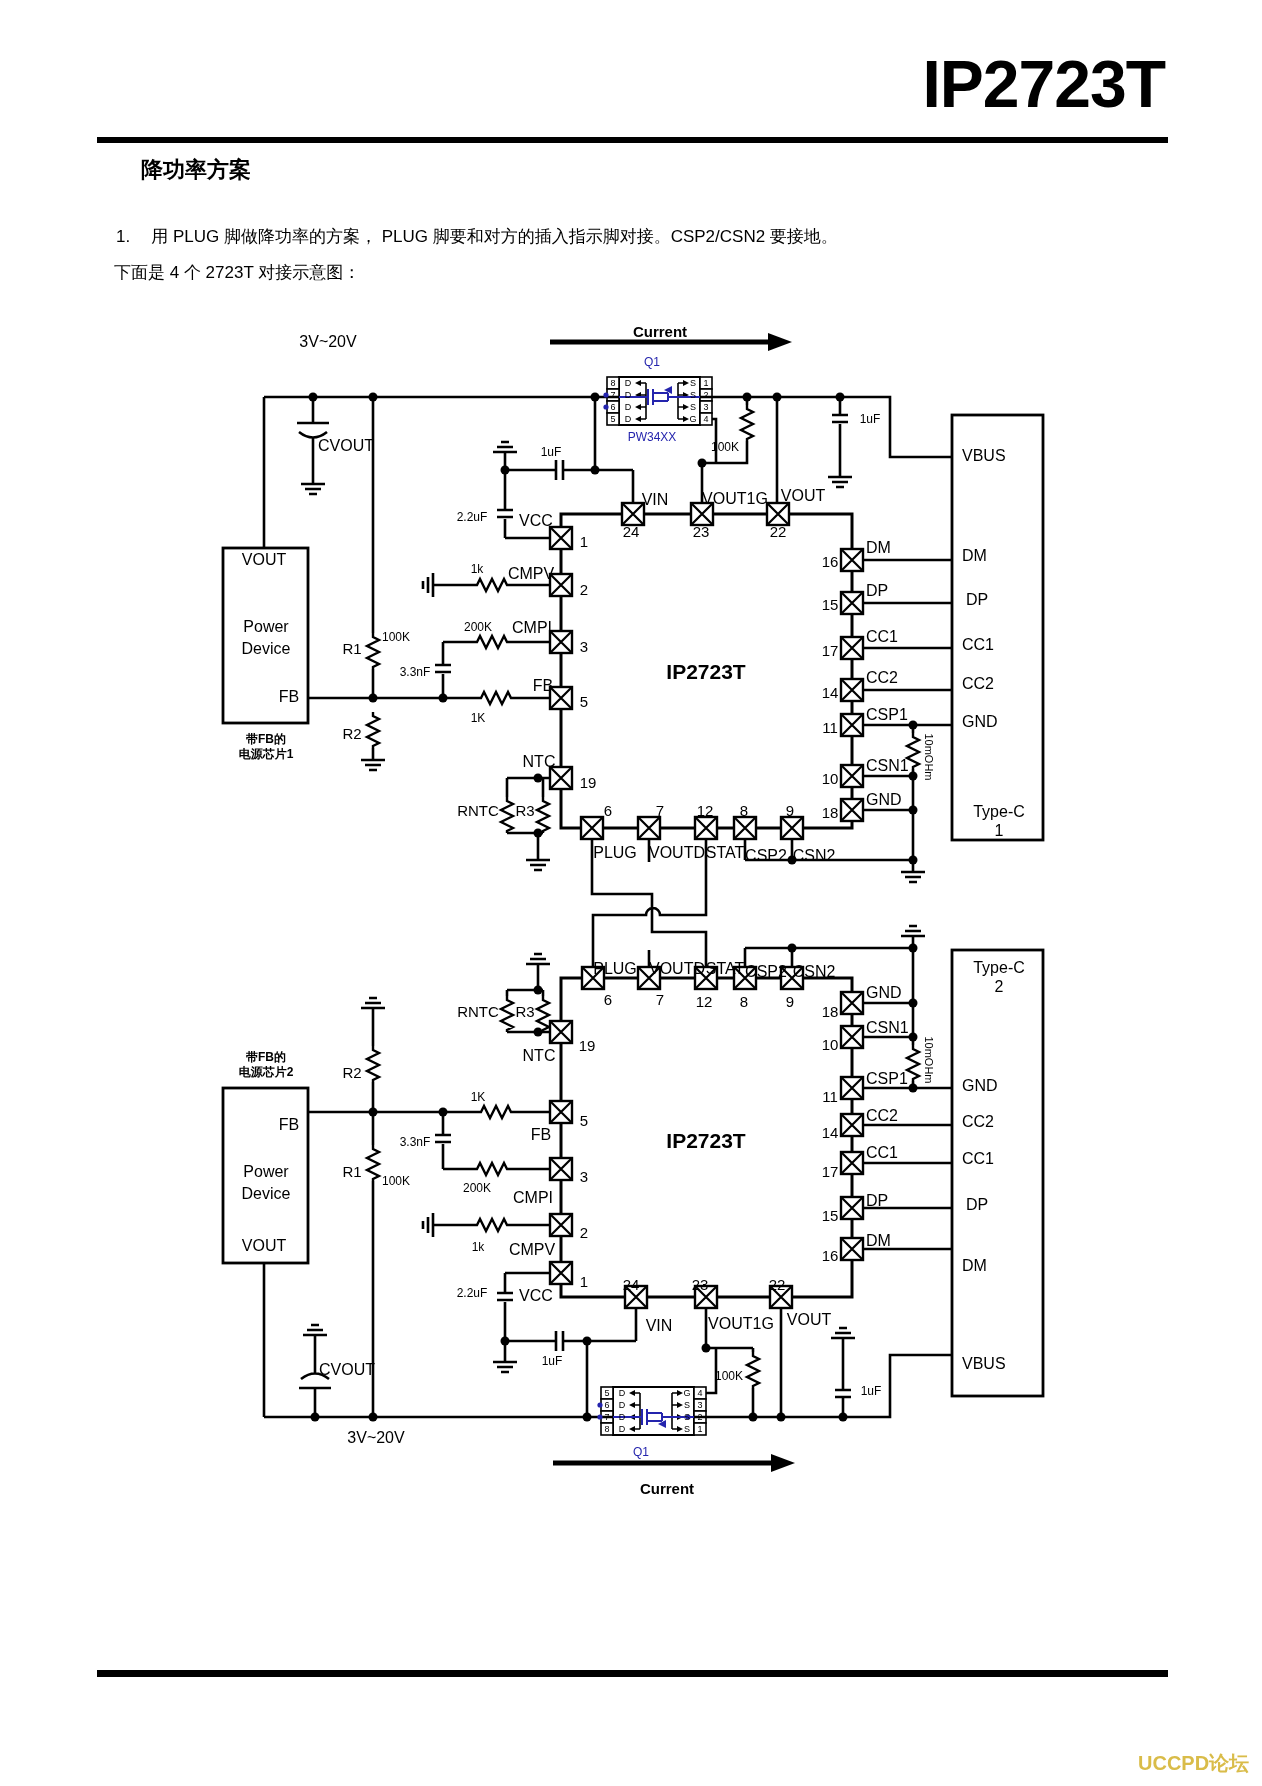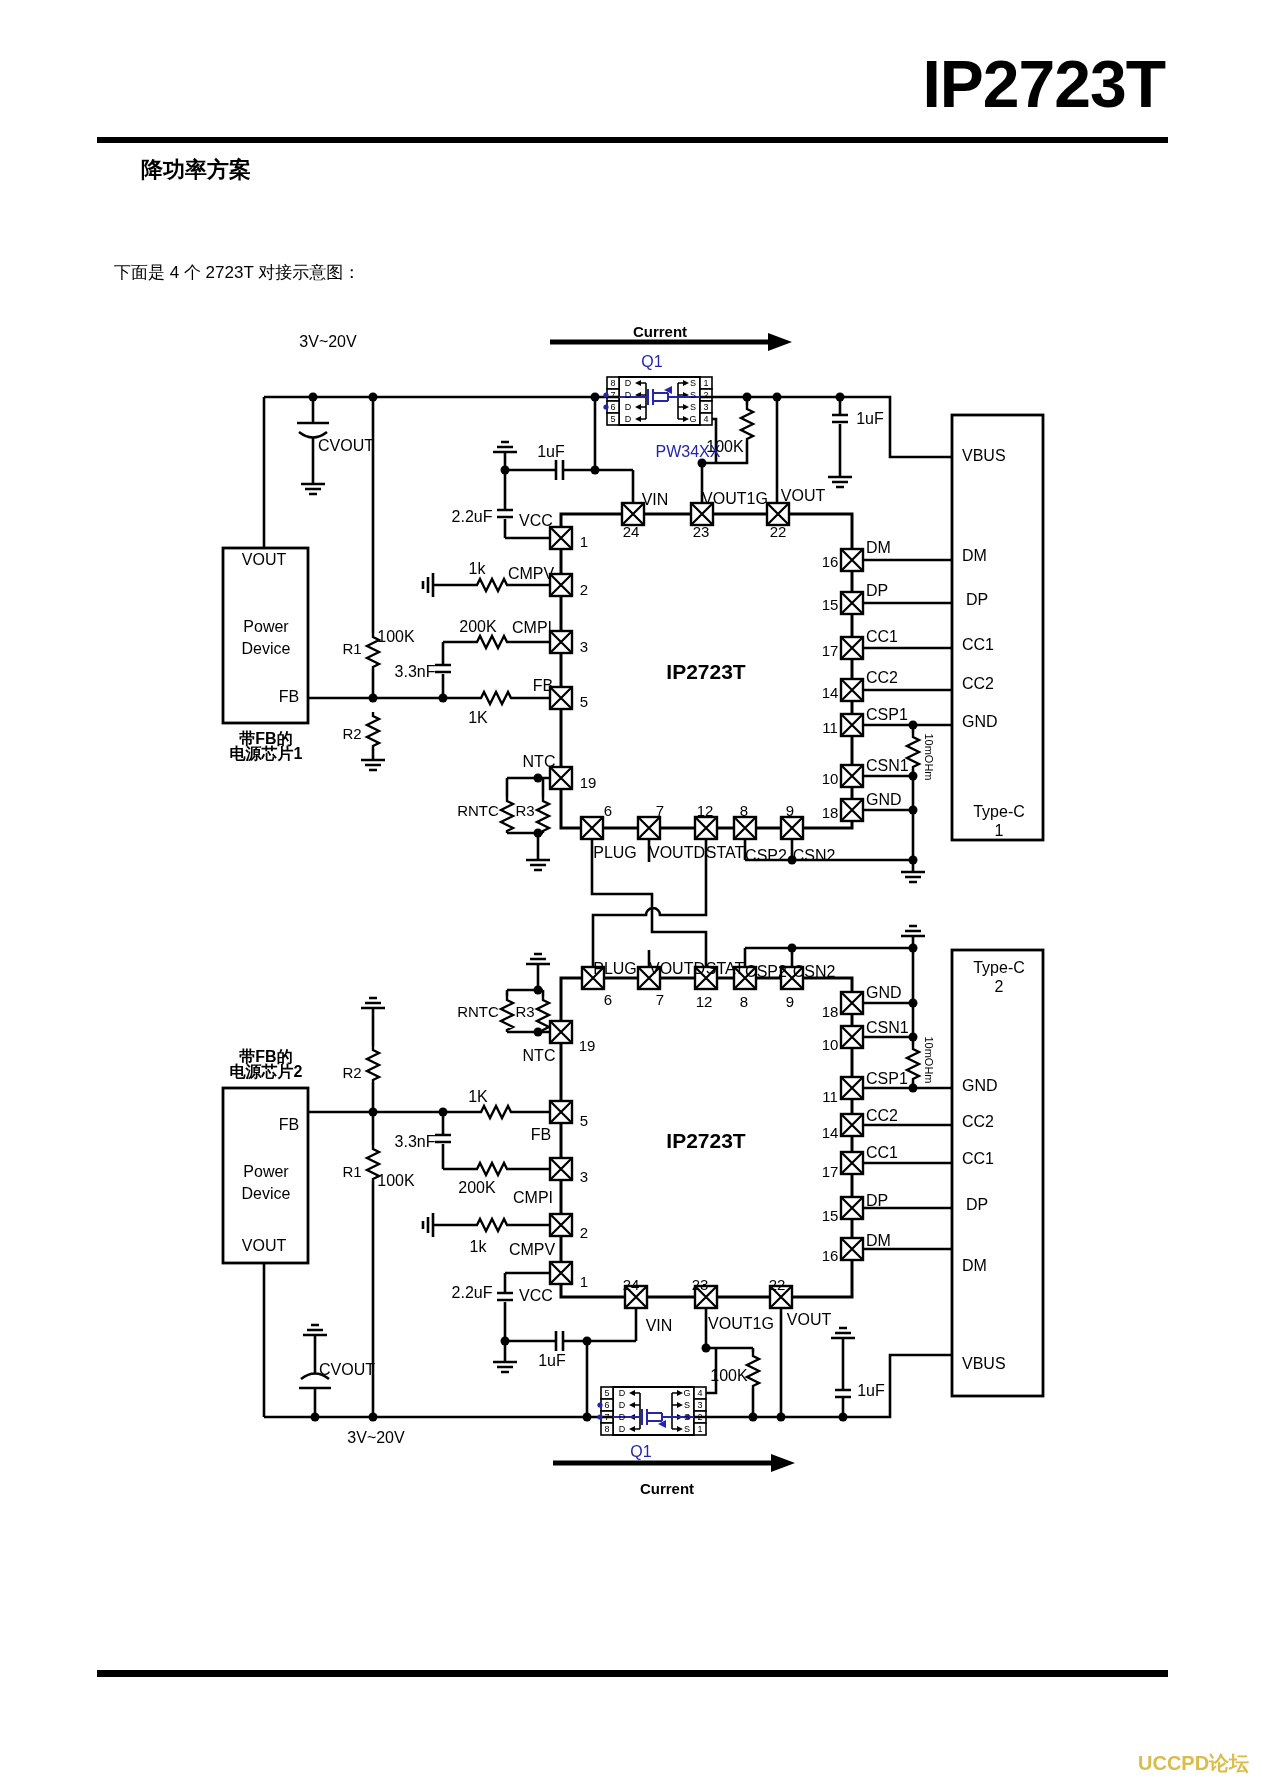--- a/index.html
+++ b/index.html
@@ -6,37 +6,38 @@
   #page{position:relative;width:1262px;height:1786px;background:#fff;margin:0 auto;
         font-family:"Liberation Sans",sans-serif;overflow:hidden;}
   .rule{position:absolute;left:97px;width:1071px;background:#000;}
   #title{position:absolute;right:97px;top:46px;font-size:66px;font-weight:bold;color:#000;letter-spacing:-1px;}
   #heading{position:absolute;left:97px;top:155px;font-size:22px;font-weight:bold;color:#000;padding-left:44px;}
   .para{position:absolute;font-size:17px;color:#000;white-space:nowrap;}
   .lb{position:absolute;font-size:15px;color:#000;white-space:nowrap;transform:translate(-50%,-50%);line-height:1;}
   .la{transform:translate(0,-50%);}
   .s9{font-size:9px;}
   .s11{font-size:11px;}
-  .s12{font-size:16px;}
+  .s12{font-size:12px;}
   .s16{font-size:16px;}
   .s21{font-size:21px;font-weight:bold;}
   .b{font-weight:bold;}
   .blue{color:#2424ad;}
   .rot{transform:translate(-50%,-50%) rotate(90deg);}
   #wm{position:absolute;left:1138px;top:1750px;font-size:20px;color:#d9bc49;font-weight:bold;}
   svg{position:absolute;left:0;top:0;}
 </style>
 </head>
 <body>
 
 <div id="page">
 
   <div id="title">IP2723T</div>
   <div class="rule" style="top:137px;height:6px;"></div>
   <div id="heading">降功率方案</div>
+  <div class="para" style="left:116px;top:225px;"><span>1.</span><span style="margin-left:21px;">用 PLUG 脚做降功率的方案， PLUG 脚要和对方的插入指示脚对接。CSP2/CSN2 要接地。</span></div>
   <div class="para" style="left:114px;top:261px;">下面是 4 个 2723T 对接示意图：</div>
 
   <svg width="1262" height="1786" viewBox="0 0 1262 1786">
     <defs>
       <g id="pin">
           <rect x="-11" y="-11" width="22" height="22" fill="#fff" stroke="#000" stroke-width="2.4"></rect>
           <path d="M-11,-11 L11,11 M-11,11 L11,-11" stroke="#000" stroke-width="2.2" fill="none"></path>
         </g>
       <g id="resv">
           <path d="M0,0 L0,4 L6,7 L-6,13 L6,19 L-6,25 L6,31 L0,34 L0,36" fill="none" stroke="#000" stroke-width="2.4"></path>
@@ -285,21 +286,21 @@
     </g>
     <g>
       <path d="M553,1463 H773" stroke="#000" stroke-width="5"></path>
       <path d="M771,1454 L795,1463 L771,1472 Z" fill="#000"></path>
     </g>
   </svg>
 
   <div>
     <span class="lb b" style="left:660px;top:331px;">Current</span>
     <span class="lb blue s12" style="left:652px;top:362px;">Q1</span>
-    <span class="lb blue s12" style="left:688px;top:437px;margin-top:15px;">PW34XX</span>
+    <span class="lb blue s12" style="left:652px;top:437px;">PW34XX</span>
     <span class="lb s16" style="left:328px;top:342px;">3V~20V</span>
     <span class="lb s16" style="left:346px;top:446px;">CVOUT</span>
     <span class="lb s16" style="left:264px;top:560px;">VOUT</span>
     <span class="lb s16" style="left:266px;top:627px;">Power</span>
     <span class="lb s16" style="left:266px;top:649px;">Device</span>
     <span class="lb s16" style="left:289px;top:697px;">FB</span>
     <span class="lb s12 b" style="left:266px;top:739px;">带FB的</span>
     <span class="lb s12 b" style="left:266px;top:754px;">电源芯片1</span>
     <span class="lb" style="left:352px;top:648px;">R1</span>
     <span class="lb s12" style="left:396px;top:637px;">100K</span>

